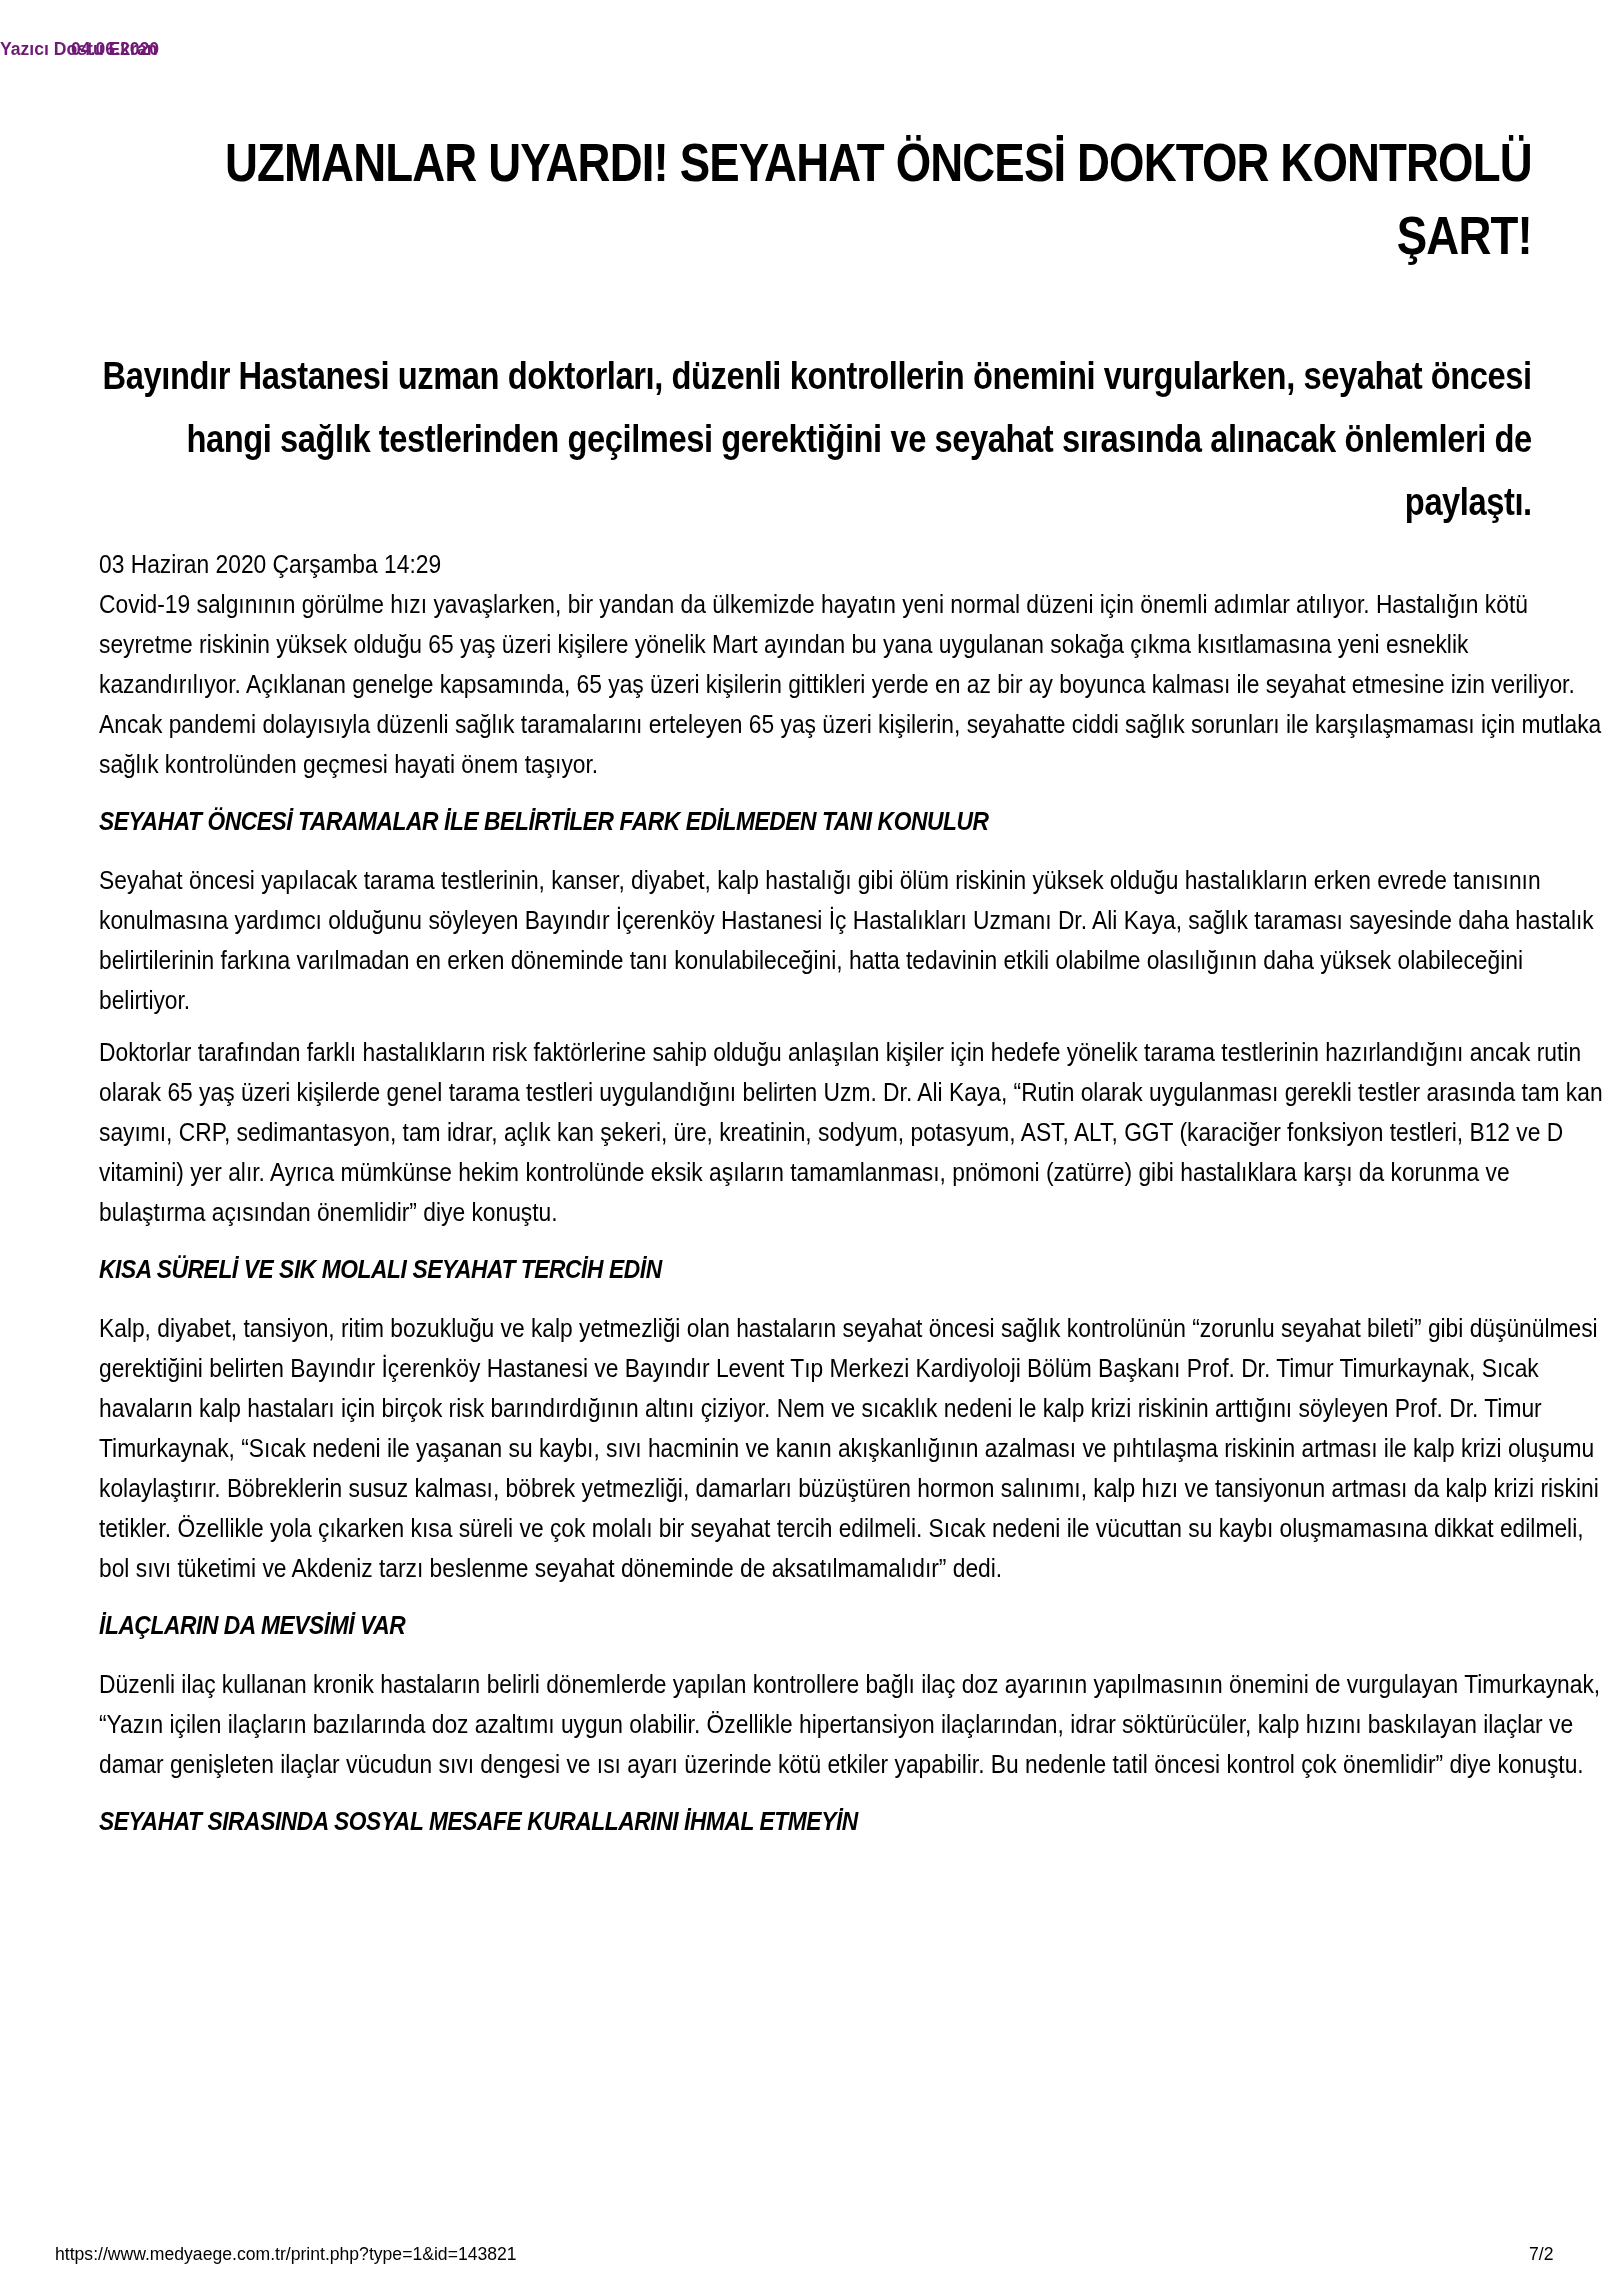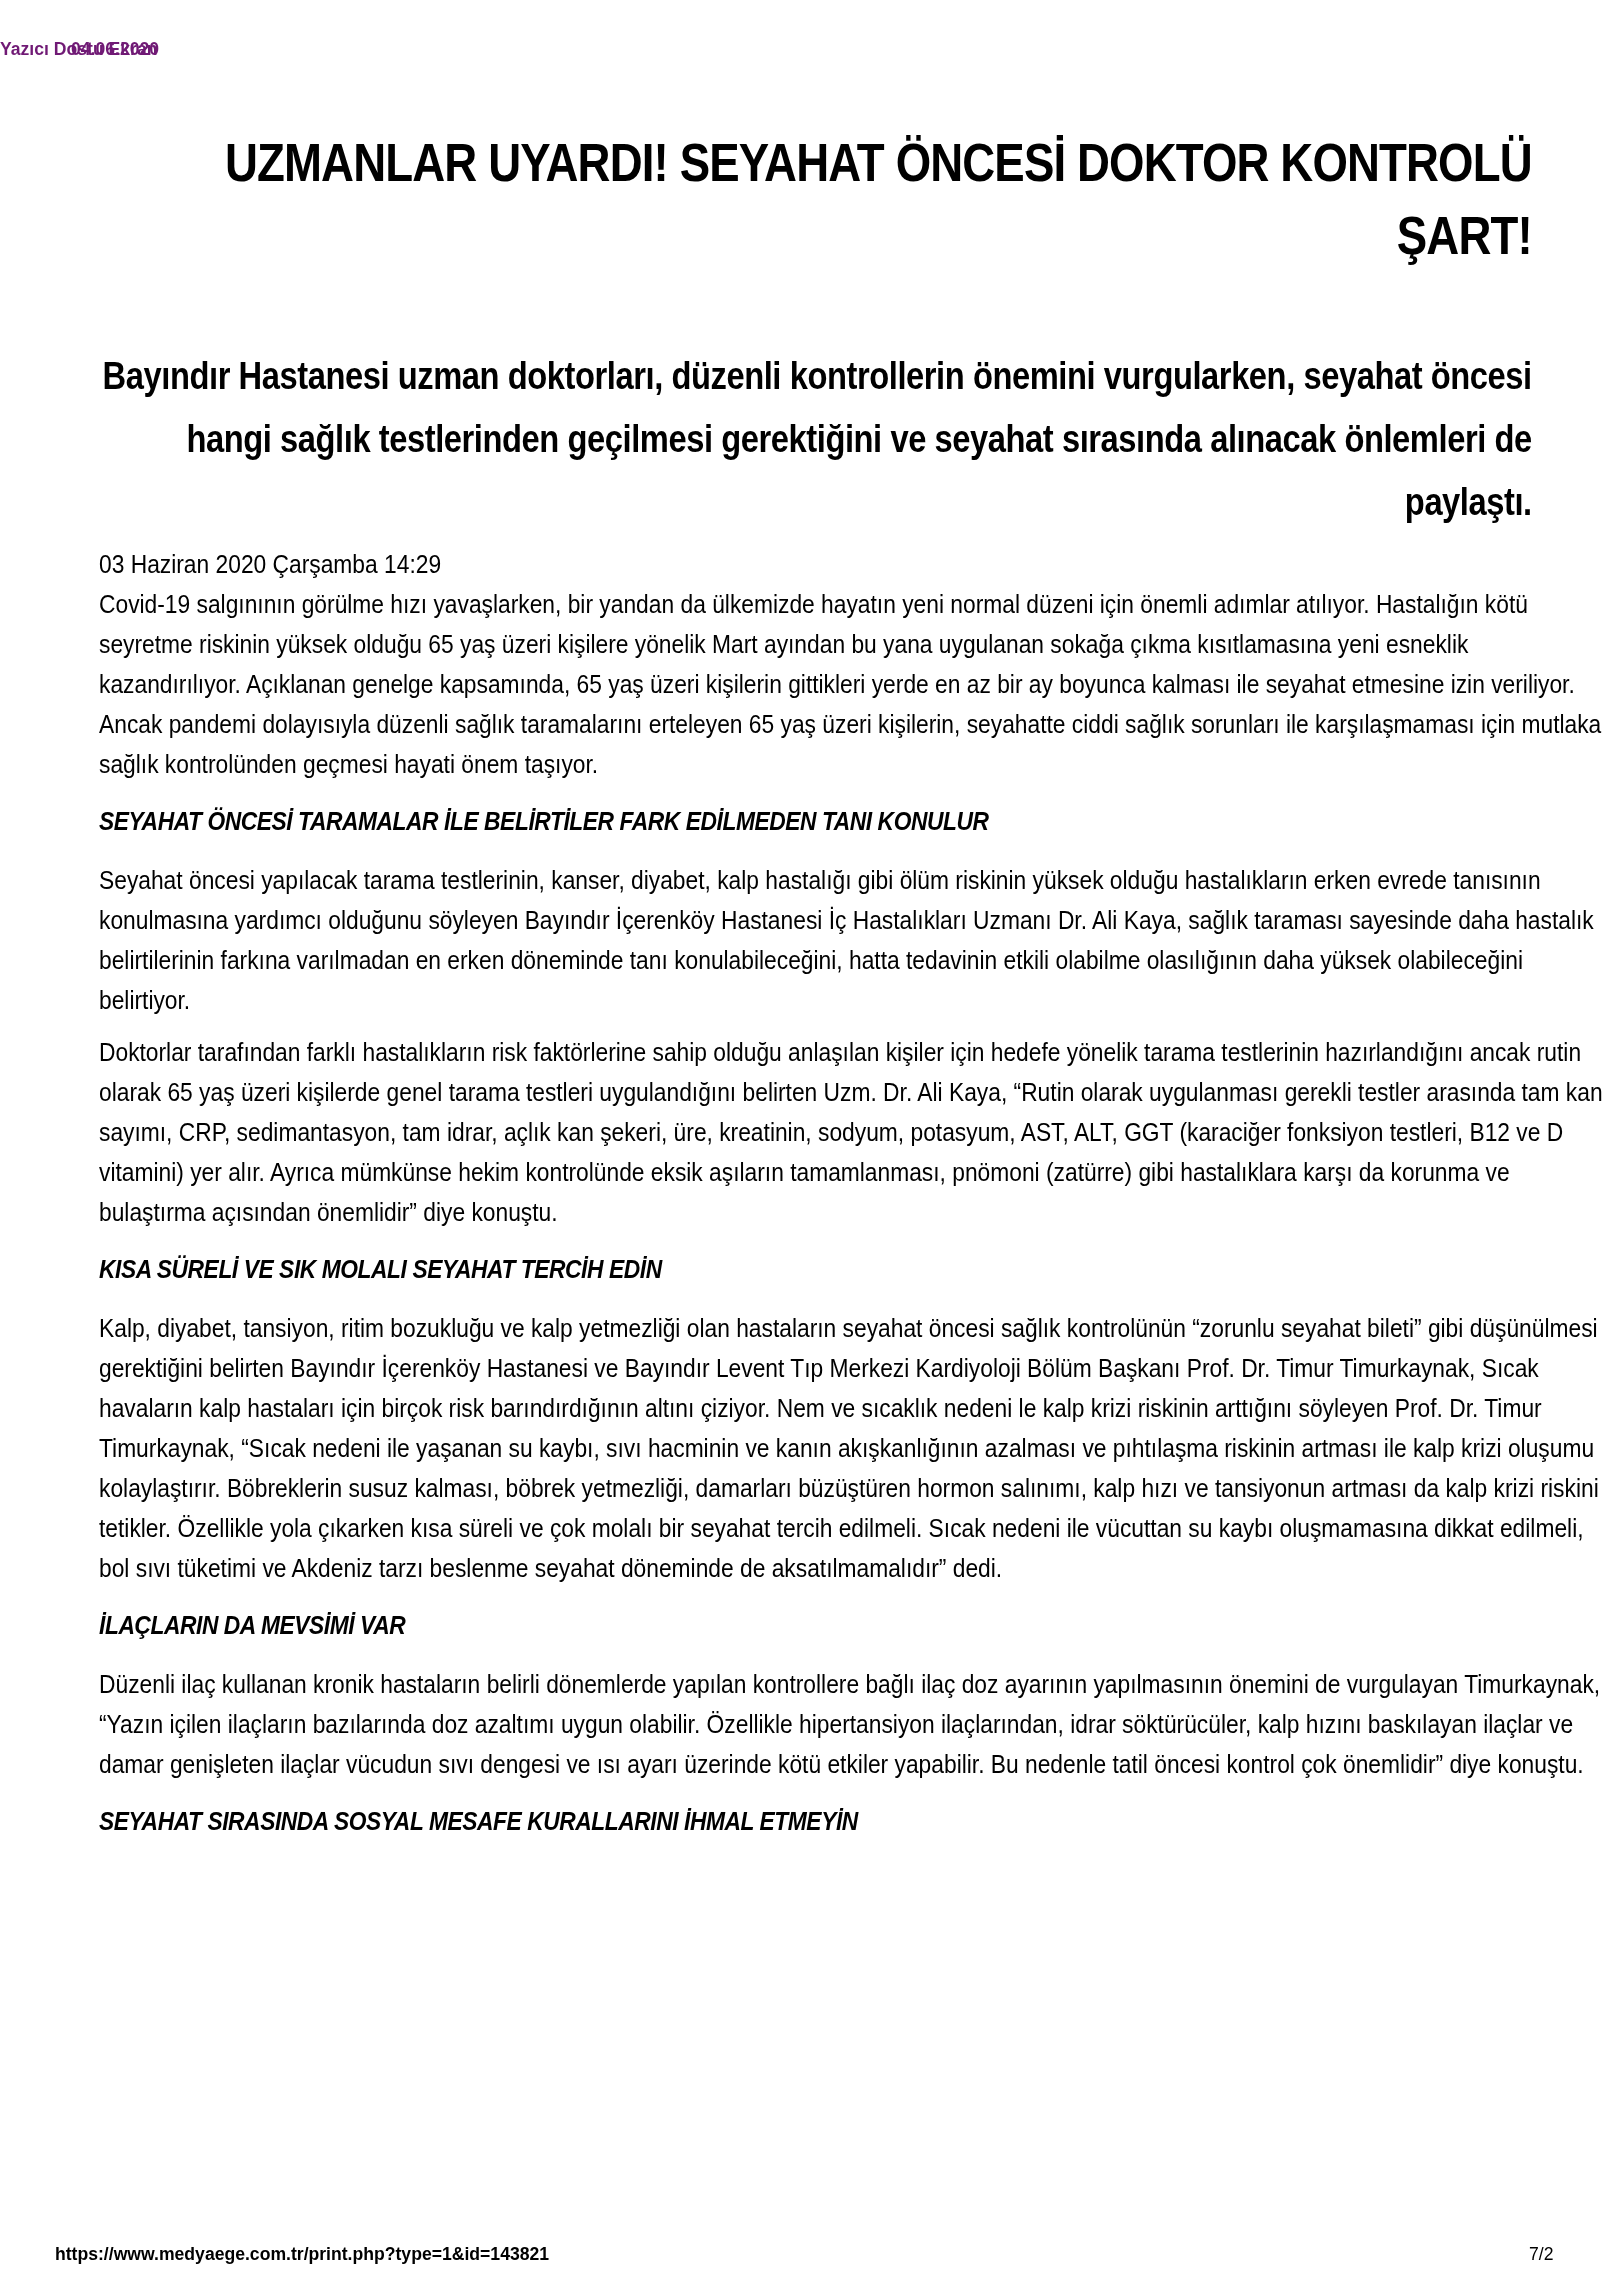--- a/index.html
+++ b/index.html
@@ -10,21 +10,21 @@
   .print-header {
     position: absolute; top: 39px; left: 0; width: 1623px; height: 23.5px;
     font-family: "Liberation Sans", sans-serif; font-size: 17.6px; color: #701a75; font-weight: bold;
   }
   .print-header .date { position: absolute; left: 71px; top: 0; }
   .print-header .ptitle { position: absolute; left: 0; width: 1473px; text-align: left; top: 0; }
   .print-footer {
     position: absolute; top: 2244px; left: 0; width: 1623px; height: 23.5px;
     font-size: 17.6px; color: #000;
   }
-  .print-footer .url { position: absolute; left: 55px; top: 0; font-weight: bold; }
+  .print-footer .url { position: absolute; left: 55px; top: 0; }
   .print-footer .page { position: absolute; left: 1529px; top: 0; }
 
   .article { position: absolute; left: 99px; top: 126px; width: 1431px; text-align: right; }
   .headline {
     margin: 0; font-family: "Liberation Sans", sans-serif; font-weight: bold;
     font-size: 53px; line-height: 73px; letter-spacing: -1px;
     transform: scaleX(0.86); transform-origin: left top; width: 1666px;
   }
   .summary {
     margin: 73px 0 0 0; font-weight: bold; font-size: 38px; line-height: 63px;

